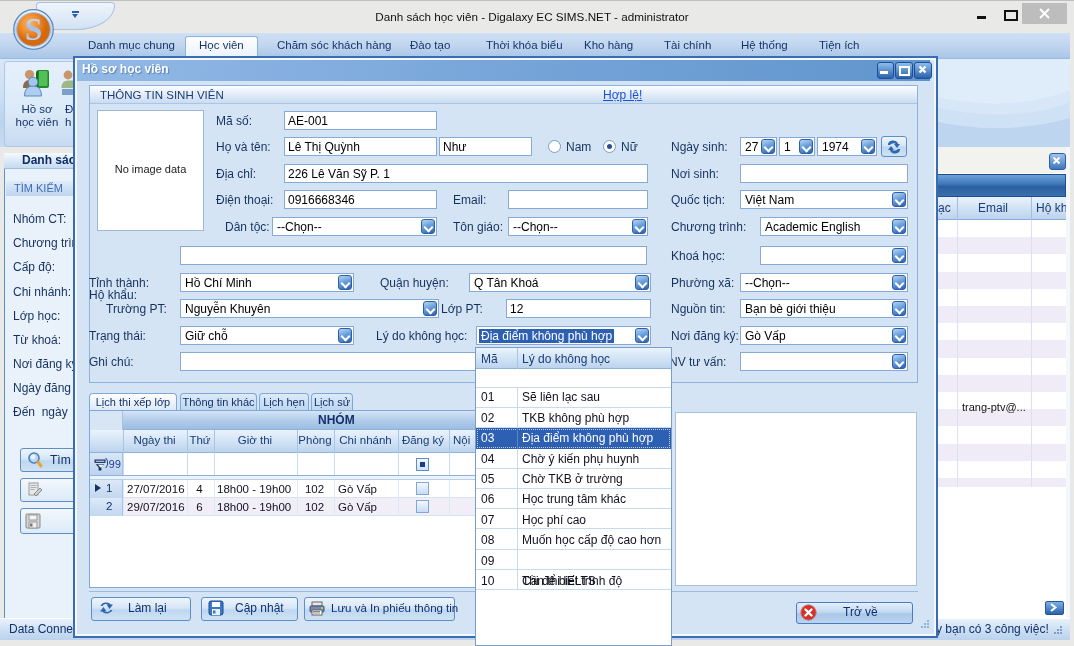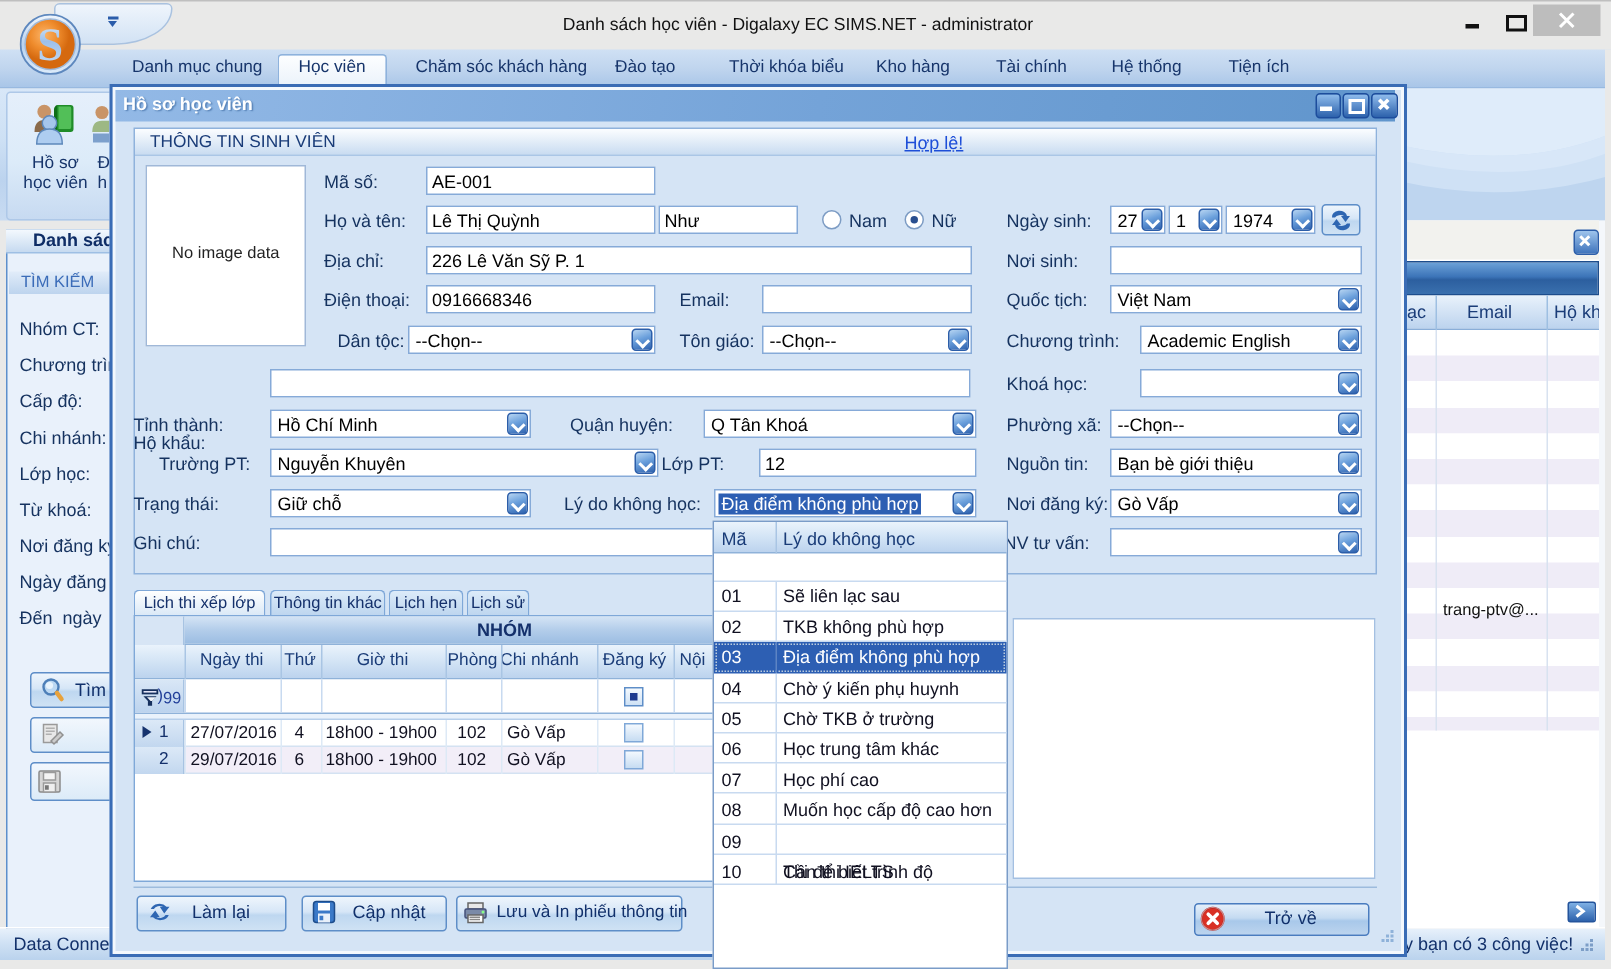--- a/index.html
+++ b/index.html
@@ -337,21 +337,21 @@
   <div class="abs" style="left:318px;top:413px;font-size:12px;font-weight:bold;color:#14306b;">NHÓM</div>
   <div class="abs" style="left:90px;top:430px;width:576px;height:23px;background:linear-gradient(#eaf3fc 0%,#d3e4f5 50%,#bcd3ee 100%);border-bottom:1px solid #8fb2d9;box-sizing:border-box;"></div>
   <div class="abs" style="left:122.5px;top:434px;width:64px;font-size:11.5px;color:#1a3c78;text-align:center;">Ngày thi</div>
   <div class="abs" style="left:122.5px;top:430px;width:1px;height:23px;background:#a9c5e4;"></div>
   <div class="abs" style="left:186.5px;top:434px;width:27px;font-size:11.5px;color:#1a3c78;text-align:center;">Thứ</div>
   <div class="abs" style="left:186.5px;top:430px;width:1px;height:23px;background:#a9c5e4;"></div>
   <div class="abs" style="left:213.5px;top:434px;width:83px;font-size:11.5px;color:#1a3c78;text-align:center;">Giờ thi</div>
   <div class="abs" style="left:213.5px;top:430px;width:1px;height:23px;background:#a9c5e4;"></div>
   <div class="abs" style="left:296.5px;top:434px;width:37px;font-size:11.5px;color:#1a3c78;text-align:center;">Phòng</div>
   <div class="abs" style="left:296.5px;top:430px;width:1px;height:23px;background:#a9c5e4;"></div>
-  <div class="abs" style="left:333.5px;top:434px;width:64px;font-size:11.5px;color:#1a3c78;">Chi nhánh</div>
+  <div class="abs" style="left:333.5px;top:434px;width:64px;font-size:11.5px;color:#1a3c78;text-align:center;">Chi nhánh</div>
   <div class="abs" style="left:333.5px;top:430px;width:1px;height:23px;background:#a9c5e4;"></div>
   <div class="abs" style="left:397.5px;top:434px;width:51px;font-size:11.5px;color:#1a3c78;text-align:center;">Đăng ký</div>
   <div class="abs" style="left:397.5px;top:430px;width:1px;height:23px;background:#a9c5e4;"></div>
   <div class="abs" style="left:453px;top:434px;font-size:11.5px;color:#1a3c78;">Nội</div>
   <div class="abs" style="left:448.5px;top:430px;width:1px;height:23px;background:#a9c5e4;"></div>
   <div class="abs" style="left:90px;top:453px;width:576px;height:23px;background:#fff;border-bottom:1px solid #8fb2d9;box-sizing:border-box;"></div>
   <div class="abs" style="left:90px;top:453px;width:33px;height:22px;background:linear-gradient(#d9e7f6,#bcd3ee);border-right:1px solid #a7c3e2;box-sizing:border-box;"></div>
   <svg class="abs" style="left:94px;top:459px;" width="12" height="12" viewBox="0 0 12 12">
       <rect x="0.5" y="0.5" width="11" height="3.4" fill="#16305e"></rect>
       <rect x="1.7" y="1.7" width="8.6" height="1" fill="#eef"></rect>

